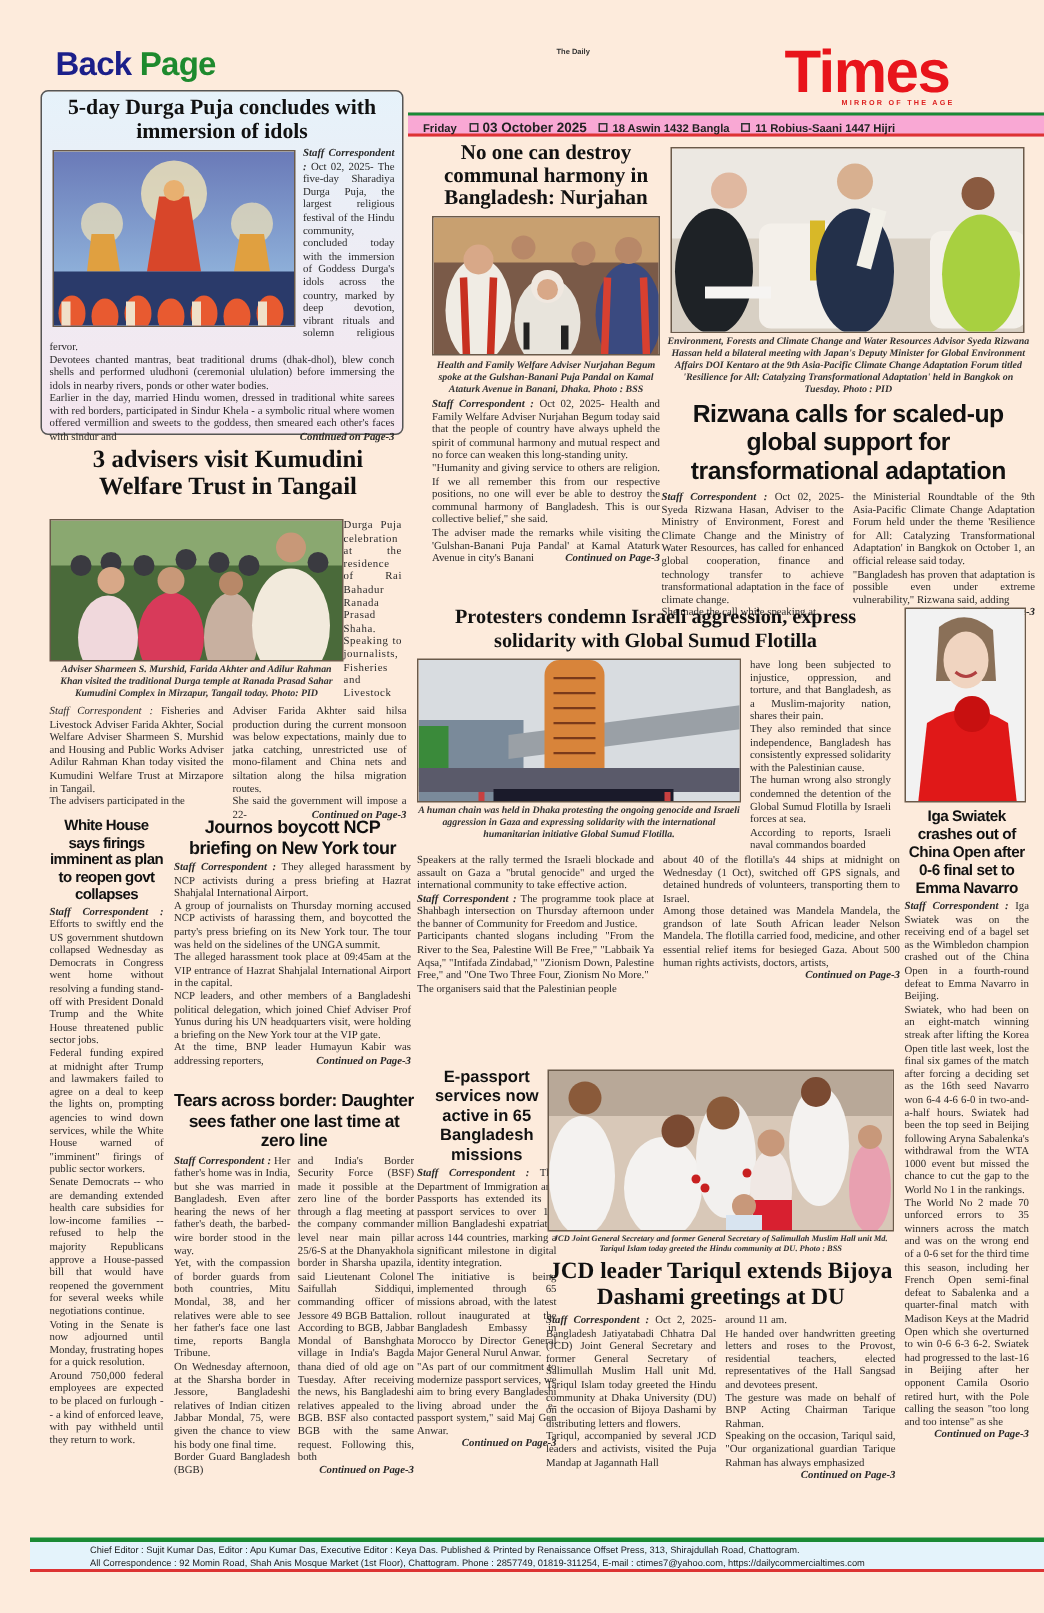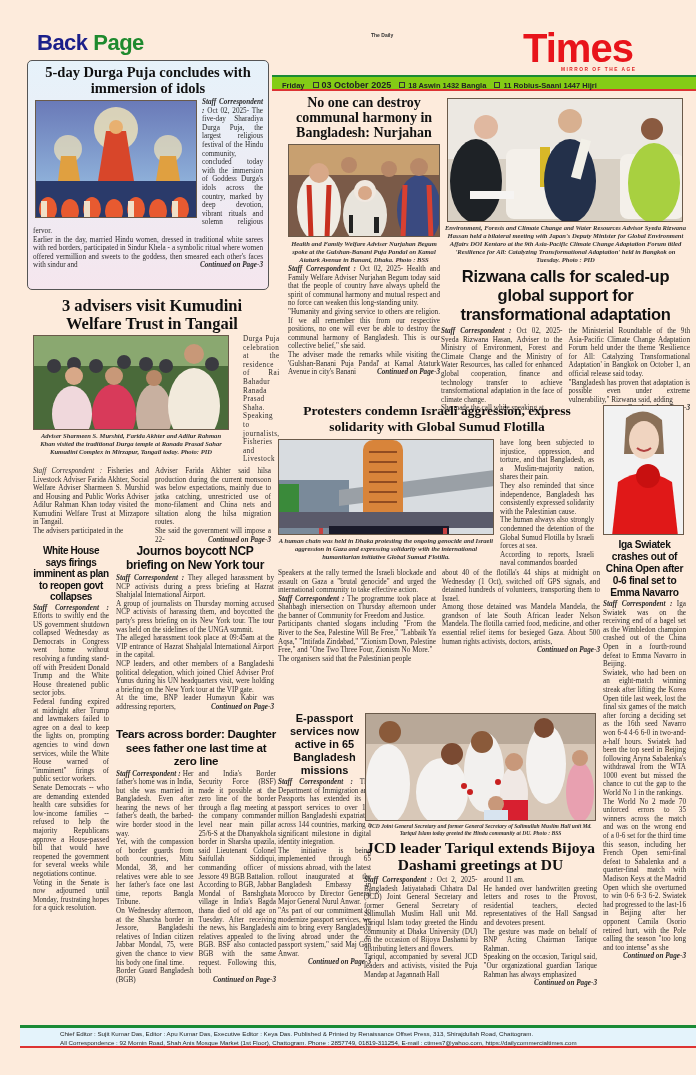--- a/index.html
+++ b/index.html
@@ -16,21 +16,21 @@
   .photo{border:1px solid #6a5a4a;overflow:hidden}
   
   .backpage{left:37px;top:30px;font-family:"Liberation Sans",sans-serif;font-weight:bold;font-size:22px;letter-spacing:-0.5px}
   .backpage .b{color:#1b1f8a}
   .backpage .p{color:#1e8a2e}
   .logo{left:316px;top:24px;width:362px;height:52px}
   .logo .daily{position:absolute;left:55px;top:8px;font-family:"Liberation Sans",sans-serif;font-weight:bold;font-size:5px;color:#333}
   .logo .c{position:absolute;left:0;top:2px;font-family:"Liberation Sans",sans-serif;font-weight:bold;font-size:40px;color:#1a8a35;letter-spacing:-1.2px;line-height:44px}
   .logo .t{position:absolute;left:207px;top:2px;font-family:"Liberation Sans",sans-serif;font-weight:bold;font-size:40px;color:#e8141b;letter-spacing:-1px;line-height:44px}
   .logo .mirror{position:absolute;left:245px;top:43px;font-family:"Liberation Sans",sans-serif;font-weight:bold;font-size:4.8px;color:#d22;letter-spacing:1.5px}
-  .dateline{left:272px;top:75px;width:424px;height:16px;background:#84cc16;border-top:2px solid #1a8a35;border-bottom:2px solid #d33;font-family:"Liberation Sans",sans-serif;font-weight:bold;font-size:7.5px;color:#222;padding:3px 0 0 10px;white-space:nowrap}
+  .dateline{left:272px;top:75px;width:424px;height:16px;background:#f9a8d4;border-top:2px solid #1a8a35;border-bottom:2px solid #d33;font-family:"Liberation Sans",sans-serif;font-weight:bold;font-size:7.5px;color:#222;padding:3px 0 0 10px;white-space:nowrap}
   .dateline .big{font-size:9px}
   .sq{display:inline-block;width:6px;height:6px;border:1px solid #333;margin:0 3px 0 6px;vertical-align:0}
   
   .durga{left:27px;top:60px;width:242px;height:230px;border:1px solid #555;border-radius:5px;background:linear-gradient(#e6f2fa,#f5e6ee);padding:3px 5px}
   
   .footer{left:20px;top:1025px;width:676px;height:23px;background:#e4f3fb;border-top:3px solid #1a8a35;border-bottom:2px solid #d33;font-family:"Liberation Sans",sans-serif;font-size:6.2px;line-height:9px;color:#222;padding:1px 0 0 40px}
   .twocol{display:flex;gap:6px}
   .twocol > div{flex:1}
   svg{display:block}
 </style>
@@ -86,20 +86,21 @@
           </g>
         <g fill="#f0e0c8">
             <rect x="5" y="100" width="6" height="18"></rect>
             <rect x="48" y="100" width="6" height="18"></rect>
             <rect x="92" y="100" width="6" height="18"></rect>
             <rect x="136" y="100" width="6" height="18"></rect>
           </g>
       </svg>
     </div>
     <p><span class="by">Staff Correspondent :</span> <span>Oct 02, 2025- The five-day Sharadiya Durga Puja, the largest religious festival of the Hindu community, concluded today with the immersion of Goddess Durga's idols across the country, marked by deep devotion, vibrant rituals and solemn religious fervor.</span></p>
+    <p>Devotees chanted mantras, beat traditional drums (dhak-dhol), blew conch shells and performed uludhoni (ceremonial ululation) before immersing the idols in nearby rivers, ponds or other water bodies.</p>
     <p><span>Earlier in the day, married Hindu women, dressed in traditional white sarees with red borders, participated in Sindur Khela - a symbolic ritual where women offered vermillion and sweets to the goddess, then smeared each other's faces with sindur and</span> <span class="cont">Continued on Page-3</span></p>
   </div>
 </div>
 
 <div class="abs" style="left:288px;top:95px;width:152px">
   <div class="hl" style="font-size:14px;line-height:15px">No one can destroy communal harmony in Bangladesh: Nurjahan</div>
   <div class="photo" style="margin-top:4px;width:152px;height:93px">
     <svg width="152" height="93" viewBox="0 0 152 93">
       <rect width="152" height="93" fill="#7a5a48"></rect>
       <rect width="152" height="30" fill="#c8a070"></rect>
@@ -153,21 +154,21 @@
     </div>
     <div>
       <p>the Ministerial Roundtable of the 9th Asia-Pacific Climate Change Adaptation Forum held under the theme 'Resilience for All: Catalyzing Transformational Adaptation' in Bangkok on October 1, an official release said today.</p>
       <p><span>"Bangladesh has proven that adaptation is possible even under extreme vulnerability," Rizwana said, adding</span> <span class="cont">Continued on Page-3</span></p>
     </div>
   </div>
 </div>
 
 <div class="abs" style="left:33px;top:297px;width:238px">
   <div class="hl" style="font-size:16.5px;line-height:18px">3 advisers visit Kumudini Welfare Trust in Tangail</div>
-  <div style="display:flex;gap:14px;margin-top:2px">
+  <div style="display:flex;gap:0;margin-top:13px">
     <div style="width:196px">
       <div class="photo" style="width:196px;height:95px">
         <svg width="196" height="95" viewBox="0 0 196 95">
           <rect width="196" height="95" fill="#4a6a3a"></rect>
           <rect width="196" height="30" fill="#8aa870"></rect>
           <g fill="#3a3a40">
               <circle cx="20" cy="30" r="7"></circle>
               <circle cx="40" cy="28" r="7"></circle>
               <circle cx="62" cy="30" r="7"></circle>
               <circle cx="90" cy="26" r="7"></circle>
@@ -201,20 +202,21 @@
   </div>
 </div>
 
 <div class="abs" style="left:33px;top:545px;width:76px">
   <div class="hl" style="font-family:'Liberation Sans',sans-serif;font-size:10px;line-height:11.5px;letter-spacing:-0.4px">White House says firings imminent as plan to reopen govt collapses</div>
   <div class="body" style="margin-top:1px">
     <p><span class="by">Staff Correspondent :</span> <span>Efforts to swiftly end the US government shutdown collapsed Wednesday as Democrats in Congress went home without resolving a funding stand-off with President Donald Trump and the White House threatened public sector jobs.</span></p>
     <p>Federal funding expired at midnight after Trump and lawmakers failed to agree on a deal to keep the lights on, prompting agencies to wind down services, while the White House warned of "imminent" firings of public sector workers.</p>
     <p>Senate Democrats -- who are demanding extended health care subsidies for low-income families -- refused to help the majority Republicans approve a House-passed bill that would have reopened the government for several weeks while negotiations continue.</p>
     <p>Voting in the Senate is now adjourned until Monday, frustrating hopes for a quick resolution.</p>
+    <p>Around 750,000 federal employees are expected to be placed on furlough -- a kind of enforced leave, with pay withheld until they return to work.</p>
   </div>
 </div>
 
 <div class="abs" style="left:116px;top:545px;width:158px">
   <div class="hlc" style="font-size:12px;line-height:13.5px">Journos boycott NCP briefing on New York tour</div>
   <div class="body" style="margin-top:2px">
     <p><span class="by">Staff Correspondent :</span> <span>They alleged harassment by NCP activists during a press briefing at Hazrat Shahjalal International Airport.</span></p>
     <p>A group of journalists on Thursday morning accused NCP activists of harassing them, and boycotted the party's press briefing on its New York tour. The tour was held on the sidelines of the UNGA summit.</p>
     <p>The alleged harassment took place at 09:45am at the VIP entrance of Hazrat Shahjalal International Airport in the capital.</p>
     <p>NCP leaders, and other members of a Bangladeshi political delegation, which joined Chief Adviser Prof Yunus during his UN headquarters visit, were holding a briefing on the New York tour at the VIP gate.</p>
@@ -266,21 +268,21 @@
               <rect x="40" y="88" width="4" height="8"></rect>
               <rect x="164" y="88" width="4" height="8"></rect>
             </g>
         </svg>
       </div>
       <div class="cap" style="margin-top:2px">A human chain was held in Dhaka protesting the ongoing genocide and Israeli aggression in Gaza and expressing solidarity with the international humanitarian initiative Global Sumud Flotilla.</div>
     </div>
     <div class="body" style="width:94px">
       <p>have long been subjected to injustice, oppression, and torture, and that Bangladesh, as a Muslim-majority nation, shares their pain.</p>
       <p>They also reminded that since independence, Bangladesh has consistently expressed solidarity with the Palestinian cause.</p>
-      <p>The human always also strongly condemned the detention of the Global Sumud Flotilla by Israeli forces at sea.</p>
+      <p>The human wrong also strongly condemned the detention of the Global Sumud Flotilla by Israeli forces at sea.</p>
       <p>According to reports, Israeli naval commandos boarded</p>
     </div>
   </div>
   <div class="body twocol" style="margin-top:1px">
     <div>
       <p>Speakers at the rally termed the Israeli blockade and assault on Gaza a "brutal genocide" and urged the international community to take effective action.</p>
       <p><span class="by">Staff Correspondent :</span> <span>The programme took place at Shahbagh intersection on Thursday afternoon under the banner of Community for Freedom and Justice.</span></p>
       <p>Participants chanted slogans including "From the River to the Sea, Palestine Will Be Free," "Labbaik Ya Aqsa," "Intifada Zindabad," "Zionism Down, Palestine Free," and "One Two Three Four, Zionism No More."</p>
       <p>The organisers said that the Palestinian people</p>
     </div>

